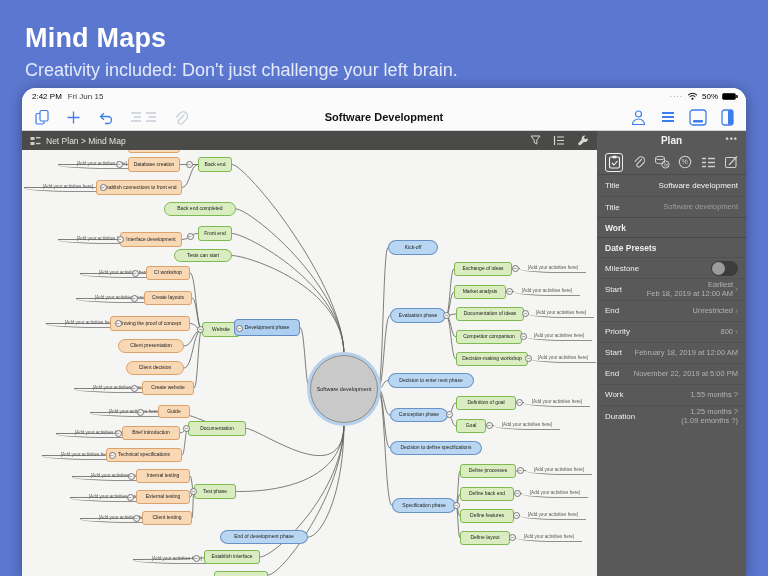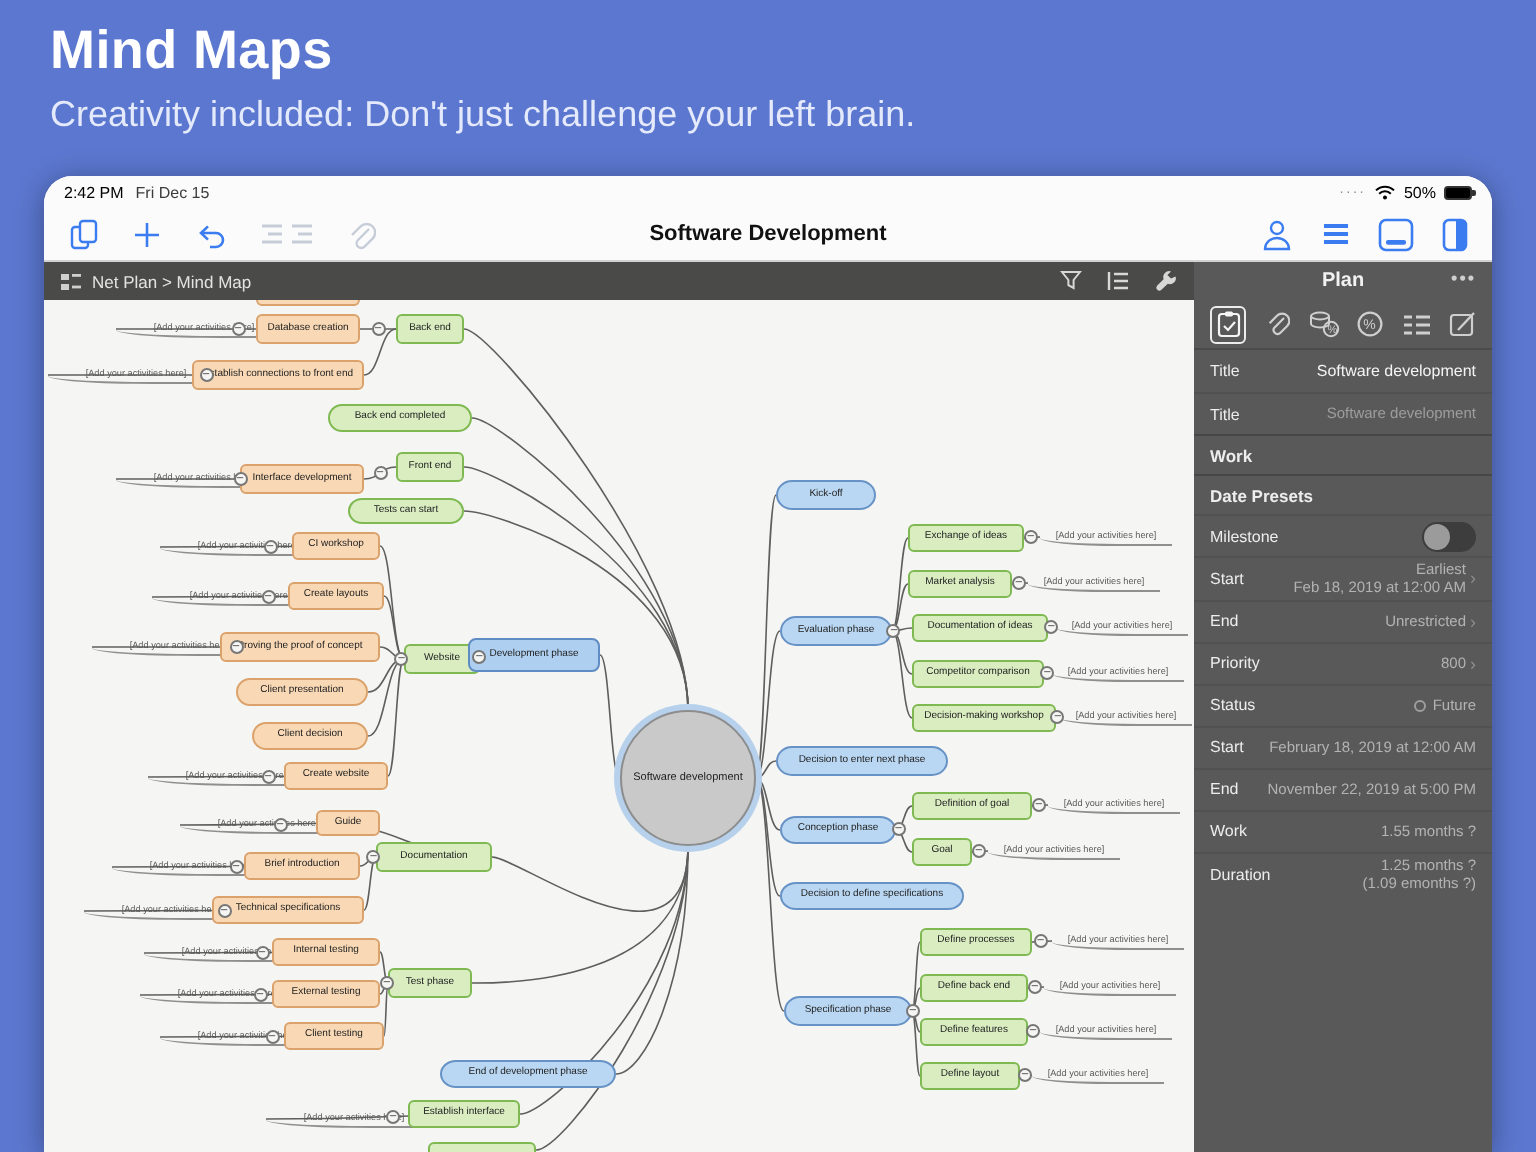--- a/index.html
+++ b/index.html
@@ -1,19 +1,19 @@
 <!DOCTYPE html>
 <html><head>
 <meta charset="utf-8">
 <style>
   html,body{margin:0;padding:0;}
   body{width:768px;height:576px;overflow:hidden;background:#5b77cf;font-family:"Liberation Sans",sans-serif;position:relative;}
   *{box-sizing:border-box;}
   
-  .hero{position:absolute;left:0;top:0;width:768px;height:80px;padding:10px 0 0 25px;color:#fff;}
+  .hero{position:absolute;left:0;top:0;width:768px;height:80px;padding:23px 0 0 25px;color:#fff;}
   .hero h1{margin:0;font-size:27px;font-weight:bold;letter-spacing:.2px;}
   .hero p{margin:6px 0 0 0;font-size:18px;color:#e4eafb;font-weight:normal;}
   
   .device{position:absolute;left:22px;top:88px;width:724px;height:488px;background:#fff;border-radius:14px 14px 0 0;overflow:hidden;box-shadow:0 2px 14px rgba(0,0,0,.35);display:flex;flex-direction:column;}
   .statusbar{height:16px;background:#fbfbfb;display:flex;align-items:center;justify-content:space-between;padding:0 10px;font-size:8px;color:#000;}
   .statusbar .left span{margin-right:6px;}
   .statusbar .right{display:flex;align-items:center;gap:4px;color:#000;}
   .dots{font-size:7px;color:#8a8a8a;letter-spacing:1px;}
   .batt{width:14px;height:7px;border:1px solid #333;border-radius:2px;position:relative;background:#000;}
   .batt:after{content:"";position:absolute;right:-3px;top:1.5px;width:2px;height:3px;background:#333;border-radius:0 1px 1px 0;}
@@ -67,21 +67,21 @@
 
 <div class="hero">
   <h1>Mind Maps</h1>
   <p>Creativity included: Don't just challenge your left brain.</p>
 </div>
 
 <div class="device">
 
   <div class="statusbar">
     <div class="left">
-      <span>2:42 PM</span><span style="color:#3c3c3c">Fri Dec 15</span>
+      <span>2:42 PM</span><span style="color:#3c3c3c">Fri Jun 15</span>
     </div>
     <div class="right">
       <span class="dots">····</span>
       <span class="icon">
           <svg class="mini" width="11" height="8" viewBox="0 0 11 8">
             <path d="M1 3.2a6.4 6.4 0 0 1 9 0M2.6 4.9a4 4 0 0 1 5.8 0" fill="none" stroke="#000" stroke-width="1"></path>
             <circle cx="5.5" cy="6.7" r="1" fill="#000"></circle>
           </svg>
         </span>
       <span>50%</span>
@@ -442,27 +442,20 @@
             <span class="chev">›</span>
           </div>
           <div class="prow">
             <span class="lab">Priority</span>
             <span class="val">
               <span>800</span>
             </span>
             <span class="chev">›</span>
           </div>
           <div class="prow">
-            <span class="lab">Status</span>
-            <span class="val">
-              <span class="radio"></span>
-              <span>Future</span>
-            </span>
-          </div>
-          <div class="prow">
             <span class="lab">Start</span>
             <span class="val">
               <span>February 18, 2019 at 12:00 AM</span>
             </span>
           </div>
           <div class="prow">
             <span class="lab">End</span>
             <span class="val">
               <span>November 22, 2019 at 5:00 PM</span>
             </span>

